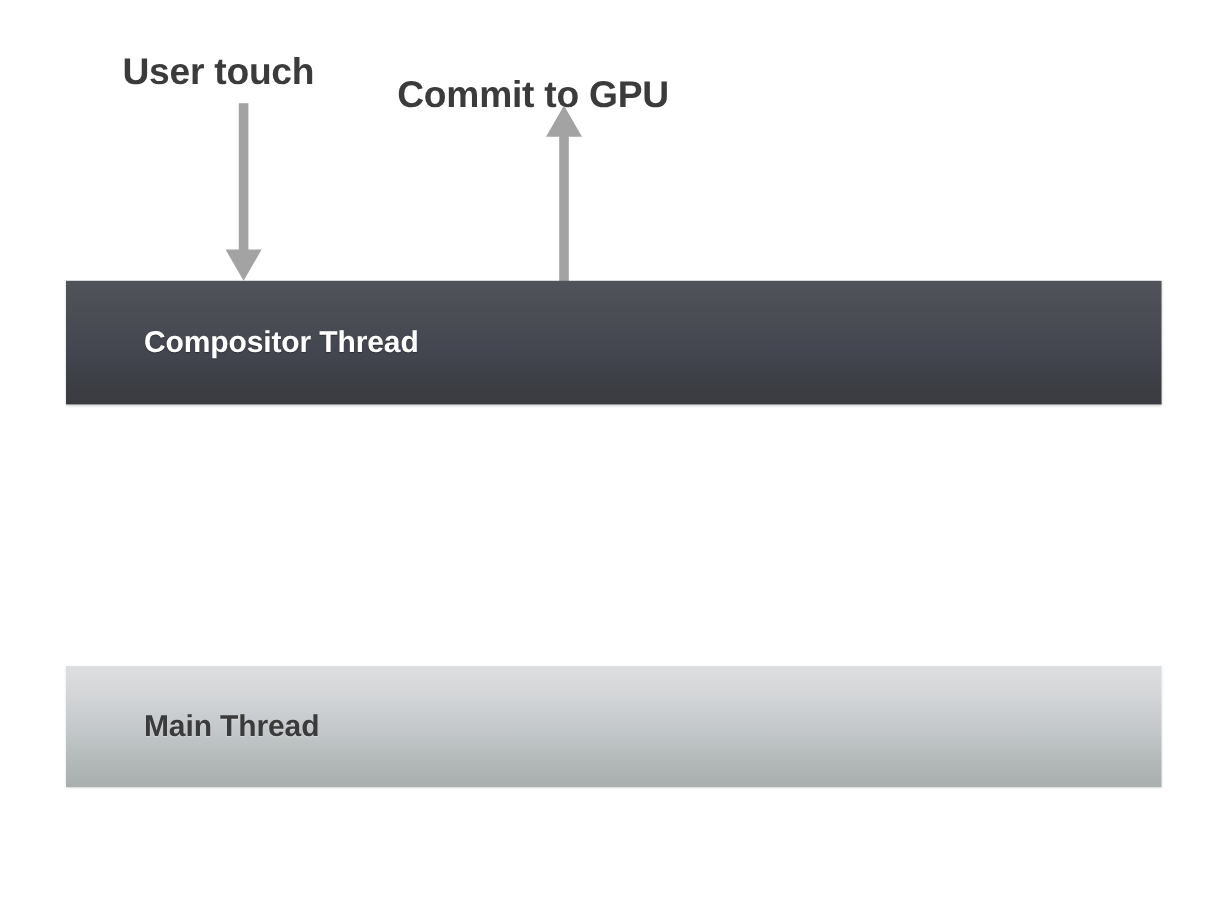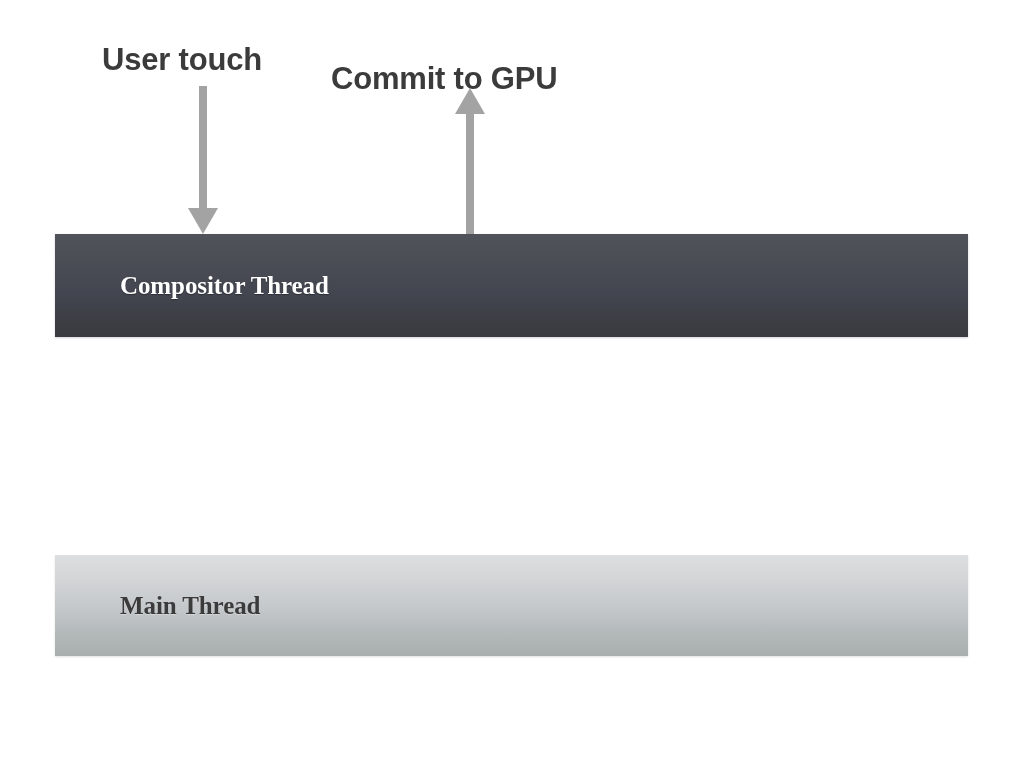--- a/index.html
+++ b/index.html
@@ -64,21 +64,21 @@
   
   .thread-bar {
     position: absolute;
     left: 55px;
     width: 913px;
     display: flex;
     align-items: center;
     box-sizing: border-box;
   }
   .thread-bar .bar-label {
-    font-family: Liberation Serif, serif;
+    font-family: Liberation Sans, sans-serif;
     font-weight: bold;
     font-size: 25px;
     letter-spacing: -0.1px;
     white-space: nowrap;
     padding-left: 65px;
   }
 
   #bar-compositor-thread {
     top: 234px;
     height: 103px;

